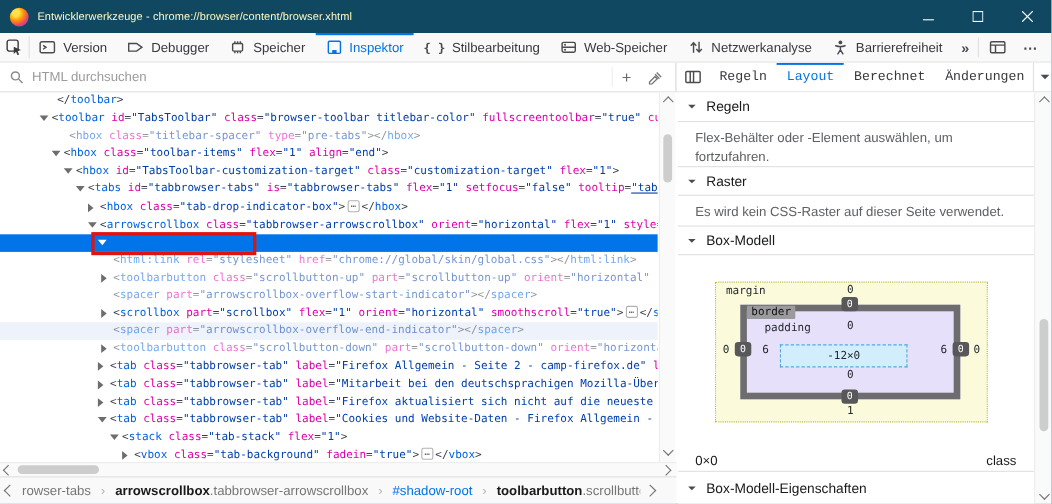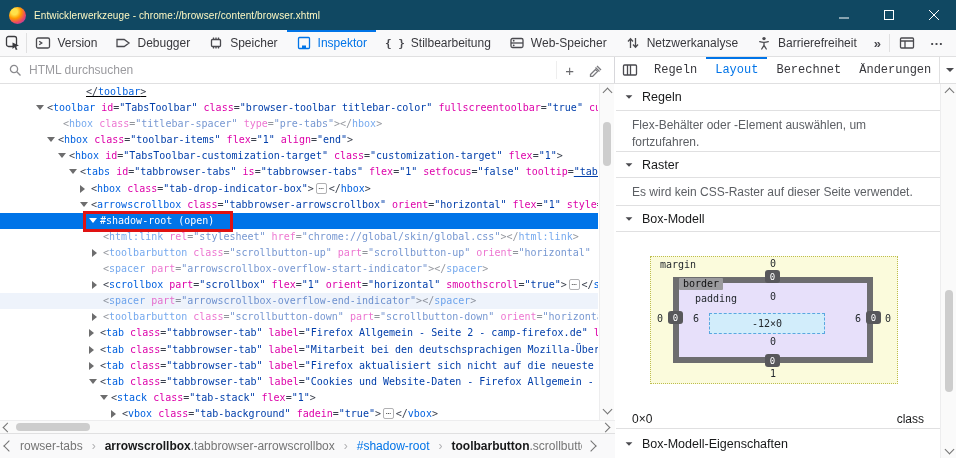--- a/index.html
+++ b/index.html
@@ -264,29 +264,29 @@
           <div class="stab">Änderungen</div>
           <div class="stab">Schriftarten</div>
         </div>
       <div class="sdrop">
           <span class="tri-down"></span>
         </div>
     </div>
   </div>
 
   <div class="tree" id="tree">
-      <div class="trow"><span class="tin" style="padding-left: 86px; text-decoration: underline;"><span class="sg-p">&lt;/</span><span class="sg-t">toolbar</span><span class="sg-p">&gt;</span></span></div>
+      <div class="trow"><span class="tin" style="padding-left: 52px;"><span class="sg-p">&lt;/</span><span class="sg-t">toolbar</span><span class="sg-p">&gt;</span></span></div>
       <div class="trow"><span class="arrow down" style="left: 36px;"></span><span class="tin" style="padding-left: 47px;"><span class="sg-p">&lt;</span><span class="sg-t">toolbar</span><span class="sg-a"> id</span><span class="sg-p">=</span><span class="sg-v">"TabsToolbar"</span><span class="sg-a"> class</span><span class="sg-p">=</span><span class="sg-v">"browser-toolbar titlebar-color"</span><span class="sg-a"> fullscreentoolbar</span><span class="sg-p">=</span><span class="sg-v">"true"</span><span class="sg-a"> customizationtarget</span></span></div>
       <div class="trow"><span class="tin faded" style="padding-left: 63px;"><span class="sg-p">&lt;</span><span class="sg-t">hbox</span><span class="sg-a"> class</span><span class="sg-p">=</span><span class="sg-v">"titlebar-spacer"</span><span class="sg-a"> type</span><span class="sg-p">=</span><span class="sg-v">"pre-tabs"</span><span class="sg-p">&gt;&lt;/</span><span class="sg-t">hbox</span><span class="sg-p">&gt;</span></span></div>
       <div class="trow"><span class="arrow down" style="left: 47px;"></span><span class="tin" style="padding-left: 58px;"><span class="sg-p">&lt;</span><span class="sg-t">hbox</span><span class="sg-a"> class</span><span class="sg-p">=</span><span class="sg-v">"toolbar-items"</span><span class="sg-a"> flex</span><span class="sg-p">=</span><span class="sg-v">"1"</span><span class="sg-a"> align</span><span class="sg-p">=</span><span class="sg-v">"end"</span><span class="sg-p">&gt;</span></span></div>
       <div class="trow"><span class="arrow down" style="left: 58px;"></span><span class="tin" style="padding-left: 69px;"><span class="sg-p">&lt;</span><span class="sg-t">hbox</span><span class="sg-a"> id</span><span class="sg-p">=</span><span class="sg-v">"TabsToolbar-customization-target"</span><span class="sg-a"> class</span><span class="sg-p">=</span><span class="sg-v">"customization-target"</span><span class="sg-a"> flex</span><span class="sg-p">=</span><span class="sg-v">"1"</span><span class="sg-p">&gt;</span></span></div>
       <div class="trow"><span class="arrow down" style="left: 69px;"></span><span class="tin" style="padding-left: 80px;"><span class="sg-p">&lt;</span><span class="sg-t">tabs</span><span class="sg-a"> id</span><span class="sg-p">=</span><span class="sg-v">"tabbrowser-tabs"</span><span class="sg-a"> is</span><span class="sg-p">=</span><span class="sg-v">"tabbrowser-tabs"</span><span class="sg-a"> flex</span><span class="sg-p">=</span><span class="sg-v">"1"</span><span class="sg-a"> setfocus</span><span class="sg-p">=</span><span class="sg-v">"false"</span><span class="sg-a"> tooltip</span><span class="sg-p">=</span><span class="sg-l">"tabbrowser-tab-tooltip"</span></span></div>
       <div class="trow"><span class="arrow right" style="left: 80px;"></span><span class="tin" style="padding-left: 91px;"><span class="sg-p">&lt;</span><span class="sg-t">hbox</span><span class="sg-a"> class</span><span class="sg-p">=</span><span class="sg-v">"tab-drop-indicator-box"</span><span class="sg-p">&gt;</span><span class="badge">⋯</span><span class="sg-p">&lt;/</span><span class="sg-t">hbox</span><span class="sg-p">&gt;</span></span></div>
       <div class="trow"><span class="arrow down" style="left: 80px;"></span><span class="tin" style="padding-left: 91px;"><span class="sg-p">&lt;</span><span class="sg-t">arrowscrollbox</span><span class="sg-a"> class</span><span class="sg-p">=</span><span class="sg-v">"tabbrowser-arrowscrollbox"</span><span class="sg-a"> orient</span><span class="sg-p">=</span><span class="sg-v">"horizontal"</span><span class="sg-a"> flex</span><span class="sg-p">=</span><span class="sg-v">"1"</span><span class="sg-a"> style</span><span class="sg-p">=</span></span></div>
-      <div class="trow sel"><span class="arrow down" style="left: 89px;"></span><span class="tin" style="padding-left: 100px;"><span class="sg-x">#shadow-root (open)</span></span></div>
+      <div class="trow sel"><span class="arrow down" style="left: 89px;"></span></div>
       <div class="red-annotation" style="top: 126.8px;"></div>
       <div class="trow"><span class="tin faded" style="padding-left: 103px;"><span class="sg-p">&lt;</span><span class="sg-t">html:link</span><span class="sg-a"> rel</span><span class="sg-p">=</span><span class="sg-v">"stylesheet"</span><span class="sg-a"> href</span><span class="sg-p">=</span><span class="sg-v">"chrome://global/skin/global.css"</span><span class="sg-p">&gt;&lt;/</span><span class="sg-t">html:link</span><span class="sg-p">&gt;</span></span></div>
       <div class="trow"><span class="arrow right" style="left: 92px;"></span><span class="tin faded" style="padding-left: 103px;"><span class="sg-p">&lt;</span><span class="sg-t">toolbarbutton</span><span class="sg-a"> class</span><span class="sg-p">=</span><span class="sg-v">"scrollbutton-up"</span><span class="sg-a"> part</span><span class="sg-p">=</span><span class="sg-v">"scrollbutton-up"</span><span class="sg-a"> orient</span><span class="sg-p">=</span><span class="sg-v">"horizontal"</span></span></div>
       <div class="trow"><span class="tin faded" style="padding-left: 103px;"><span class="sg-p">&lt;</span><span class="sg-t">spacer</span><span class="sg-a"> part</span><span class="sg-p">=</span><span class="sg-v">"arrowscrollbox-overflow-start-indicator"</span><span class="sg-p">&gt;&lt;/</span><span class="sg-t">spacer</span><span class="sg-p">&gt;</span></span></div>
       <div class="trow"><span class="arrow right" style="left: 92px;"></span><span class="tin" style="padding-left: 103px;"><span class="sg-p">&lt;</span><span class="sg-t">scrollbox</span><span class="sg-a"> part</span><span class="sg-p">=</span><span class="sg-v">"scrollbox"</span><span class="sg-a"> flex</span><span class="sg-p">=</span><span class="sg-v">"1"</span><span class="sg-a"> orient</span><span class="sg-p">=</span><span class="sg-v">"horizontal"</span><span class="sg-a"> smoothscroll</span><span class="sg-p">=</span><span class="sg-v">"true"</span><span class="sg-p">&gt;</span><span class="badge">⋯</span><span class="sg-p">&lt;/</span><span class="sg-t">scrollbox</span></span></div>
       <div class="trow hov"><span class="tin faded" style="padding-left: 103px;"><span class="sg-p">&lt;</span><span class="sg-t">spacer</span><span class="sg-a"> part</span><span class="sg-p">=</span><span class="sg-v">"arrowscrollbox-overflow-end-indicator"</span><span class="sg-p">&gt;&lt;/</span><span class="sg-t">spacer</span><span class="sg-p">&gt;</span></span></div>
       <div class="trow"><span class="arrow right" style="left: 92px;"></span><span class="tin faded" style="padding-left: 103px;"><span class="sg-p">&lt;</span><span class="sg-t">toolbarbutton</span><span class="sg-a"> class</span><span class="sg-p">=</span><span class="sg-v">"scrollbutton-down"</span><span class="sg-a"> part</span><span class="sg-p">=</span><span class="sg-v">"scrollbutton-down"</span><span class="sg-a"> orient</span><span class="sg-p">=</span><span class="sg-v">"horizontal"</span></span></div>
       <div class="trow"><span class="arrow right" style="left: 89px;"></span><span class="tin" style="padding-left: 100px;"><span class="sg-p">&lt;</span><span class="sg-t">tab</span><span class="sg-a"> class</span><span class="sg-p">=</span><span class="sg-v">"tabbrowser-tab"</span><span class="sg-a"> label</span><span class="sg-p">=</span><span class="sg-v">"Firefox Allgemein - Seite 2 - camp-firefox.de"</span><span class="sg-a"> linkedpanel</span></span></div>
       <div class="trow"><span class="arrow right" style="left: 89px;"></span><span class="tin" style="padding-left: 100px;"><span class="sg-p">&lt;</span><span class="sg-t">tab</span><span class="sg-a"> class</span><span class="sg-p">=</span><span class="sg-v">"tabbrowser-tab"</span><span class="sg-a"> label</span><span class="sg-p">=</span><span class="sg-v">"Mitarbeit bei den deutschsprachigen Mozilla-Übersetzungen"</span></span></div>
       <div class="trow"><span class="arrow right" style="left: 89px;"></span><span class="tin" style="padding-left: 100px;"><span class="sg-p">&lt;</span><span class="sg-t">tab</span><span class="sg-a"> class</span><span class="sg-p">=</span><span class="sg-v">"tabbrowser-tab"</span><span class="sg-a"> label</span><span class="sg-p">=</span><span class="sg-v">"Firefox aktualisiert sich nicht auf die neueste Version"</span></span></div>

